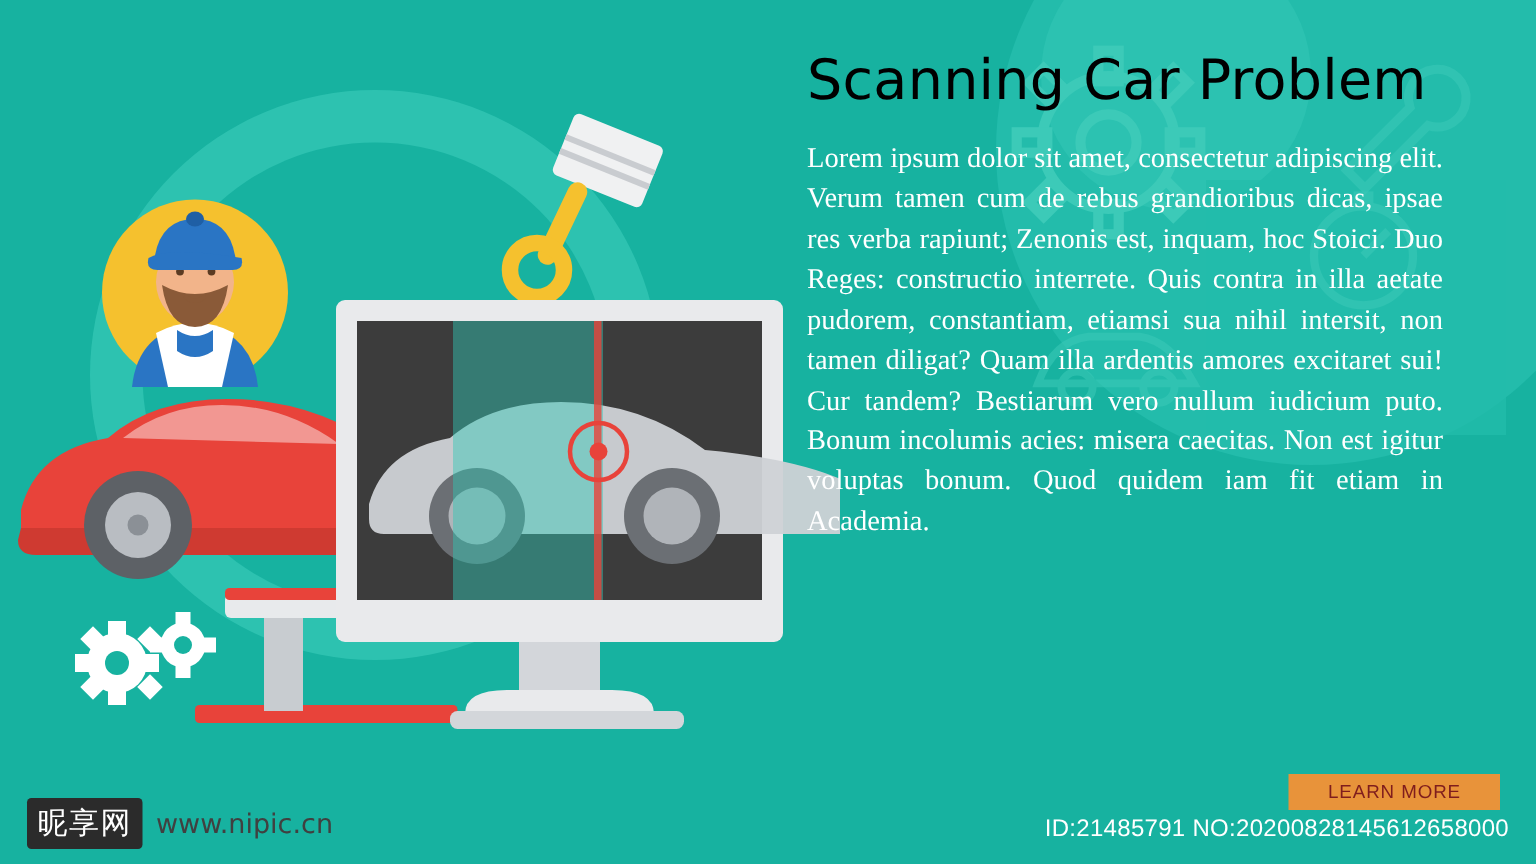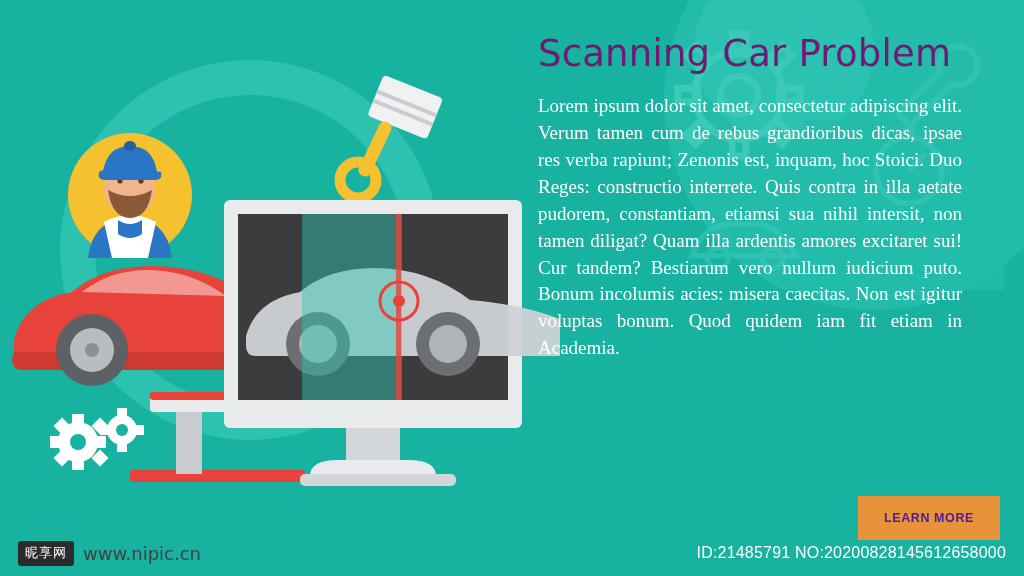--- a/index.html
+++ b/index.html
@@ -85,21 +85,21 @@
     background: #17b2a0;
   }
   
   .text-col {
     position: absolute;
     left: 538px;
     top: 34px;
     width: 424px;
   }
   .headline {
-    color: #701a75;
+    color: #000000;
     font-size: 37px;
     letter-spacing: .2px;
     font-weight: normal;
     margin: 0 0 18px 0;
     font-family: "DejaVu Sans", sans-serif;
     line-height: 1.1;
   }
   .body-copy {
     color: #ffffff;
     font-size: 19px;
@@ -120,41 +120,41 @@
     position: absolute;
     left: 18px;
     bottom: 10px;
     display: flex;
     align-items: center;
     gap: 9px;
   }
   .wm-logo {
     background: #2b2b2b;
     color: #ffffff;
-    font-size: 13px;
+    font-size: 20px;
     padding: 3px 7px 4px 7px;
     border-radius: 3px;
     letter-spacing: 1px;
     font-family: Liberation Sans, sans-serif;
   }
   .wm-url {
     color: #404040;
     font-size: 18px;
     font-family: "DejaVu Sans", sans-serif;
   }
   .learn-more {
     position: absolute;
     right: 24px;
     bottom: 36px;
     background: #e8933a;
-    color: #4c1d95;
+    color: #7f1d1d;
     font-size: 12.5px;
-    font-weight: bold;
+    font-weight: normal;
     letter-spacing: .6px;
-    padding: 15px 26px;
+    padding: 5px 26px;
     border: none;
     cursor: pointer;
     font-family: "Liberation Sans", sans-serif;
   }
   .id-strip {
     position: absolute;
     right: 18px;
     bottom: 14px;
     color: #ffffff;
     font-size: 16px;

